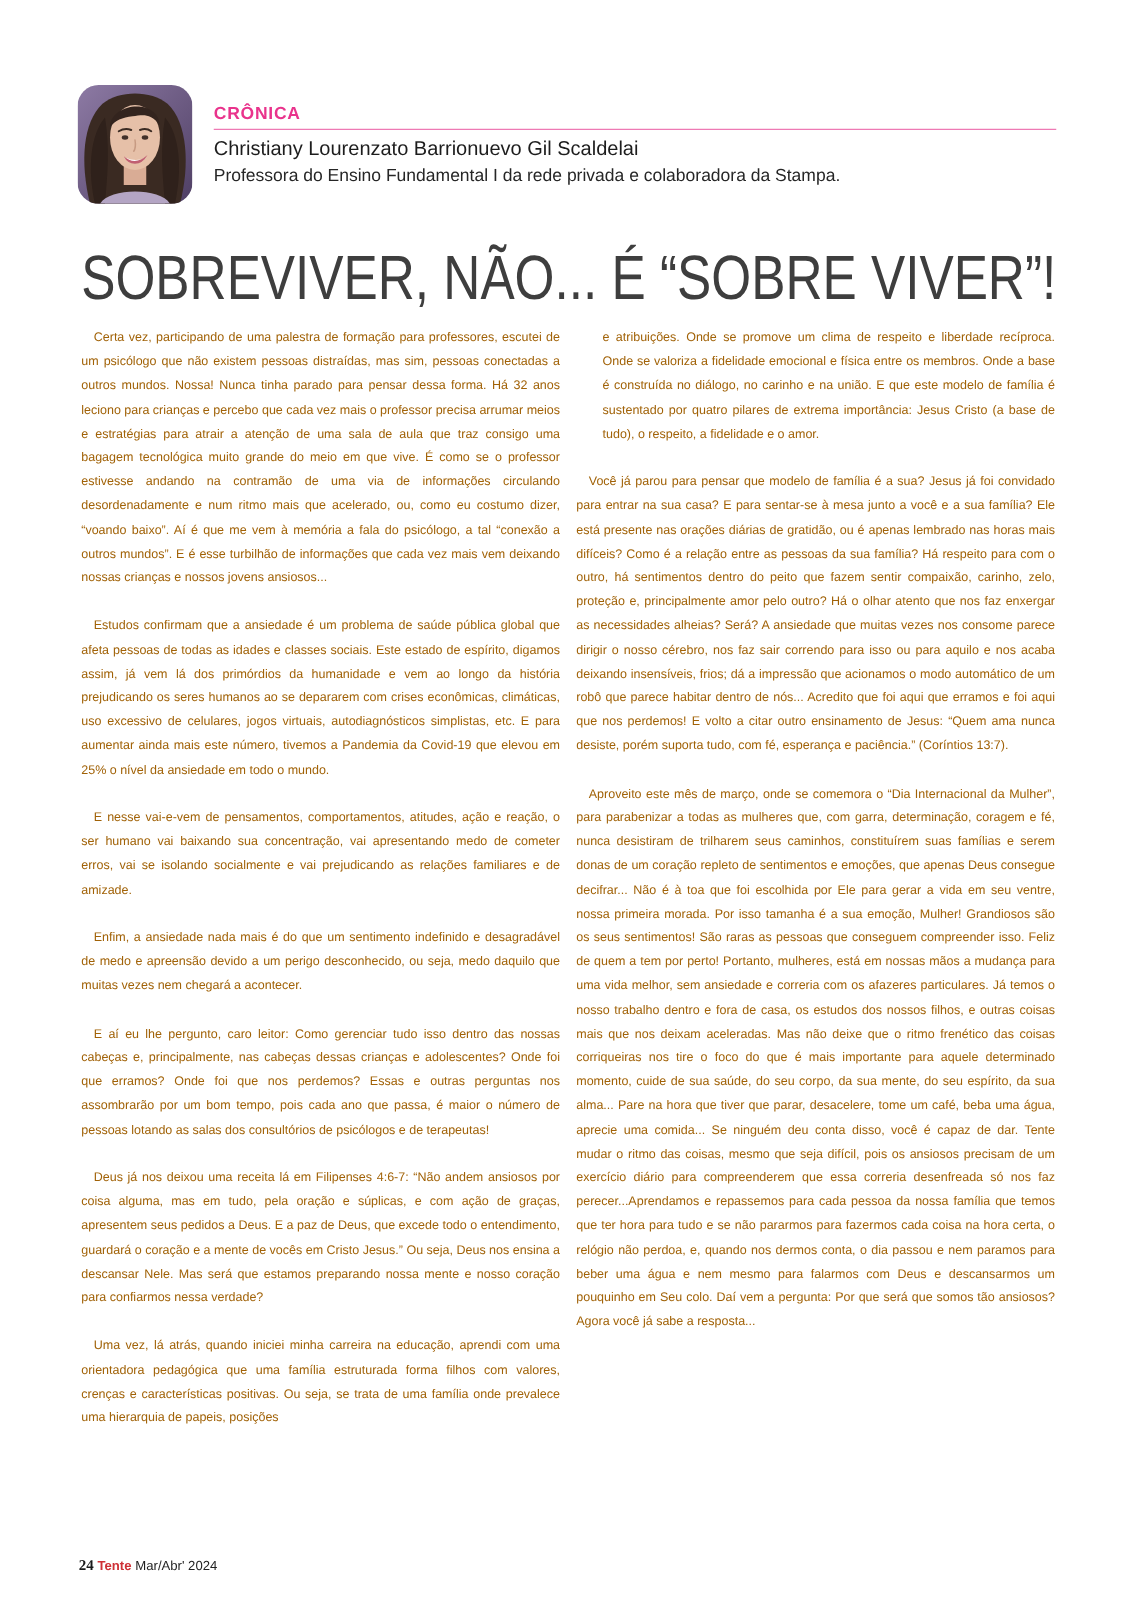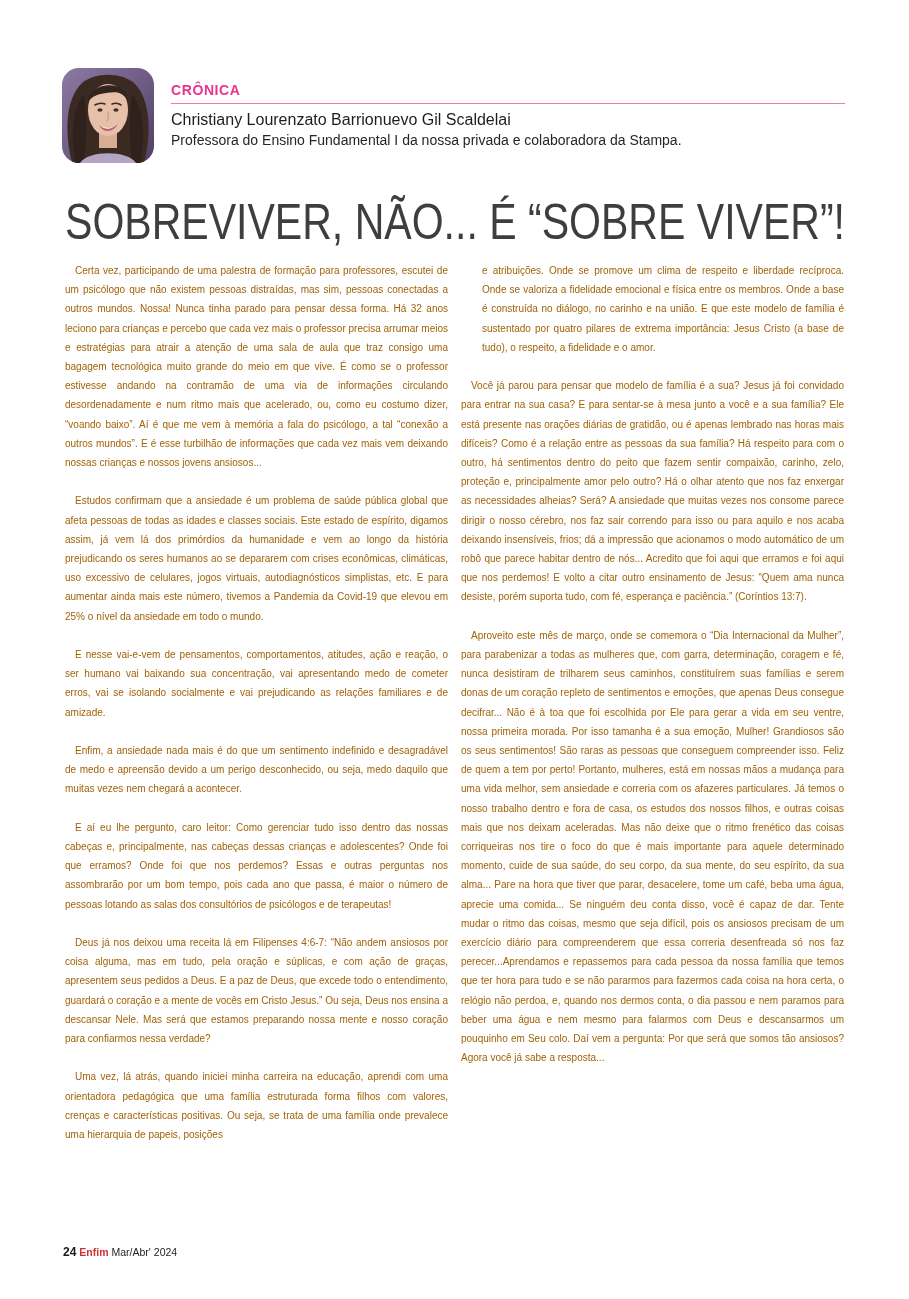--- a/index.html
+++ b/index.html
@@ -41,21 +41,21 @@
     margin:0 0 19.2px 0;
     font-size:10px; line-height:19.2px;
     text-align:justify;
     text-indent:10px;
     color:#a16207;
   }
   .col p:last-child { margin-bottom:16px; }
   .col.right p:first-child { text-indent:0;margin-left:21px; }
   
   .footer { position:absolute; left:63px; top:1245px; font-size:10.5px; color:#1a1a1a; }
-  .footer .page-num { font-weight:bold; font-size:12px; margin-right:3px; }
+  .footer .page-num { font-weight:bold; font-size:12px; margin-right:3px;font-family:Liberation Serif, serif; }
   .footer .brand { color:#ce3136; font-weight:bold; margin-right:3px; }
   .footer .issue { color:#1f1f1f; }
 </style>
 </head>
 <body>
 
 <div class="page">
 
   <header class="header">
     <div class="photo">
@@ -89,21 +89,21 @@
         <path d="M46,44 q1,6 -1,9" stroke="#c79a82" stroke-width="1.2" fill="none" stroke-linecap="round"></path>
 
         <path d="M38,58 q8,7 17,0 q-8,4 -17,0 Z" fill="#ffffff"></path>
         <path d="M37,57 q9,8 19,-1 q-4,7 -10,7 q-6,0 -9,-6 Z" fill="#c05f72"></path>
       </svg>
     </div>
     <div class="header-text">
       <div class="section-label">CRÔNICA</div>
       <div class="pink-rule"></div>
       <div class="author-name">Christiany Lourenzato Barrionuevo Gil Scaldelai</div>
-      <div class="author-role">Professora do Ensino Fundamental I da nossa privada e colaboradora da Stampa.</div>
+      <div class="author-role">Professora do Ensino Fundamental I da rede privada e colaboradora da Stampa.</div>
     </div>
   </header>
 
   <h1 class="title">
     <svg width="780" height="60" viewBox="0 0 780 60">
       <text x="0" y="45" font-size="50" textLength="780" lengthAdjust="spacingAndGlyphs">SOBREVIVER, NÃO... É “SOBRE VIVER”!</text>
     </svg>
   </h1>
 
   <main class="columns">
@@ -117,16 +117,16 @@
         <p>Uma vez, lá atrás, quando iniciei minha carreira na educação, aprendi com uma orientadora pedagógica que uma família estruturada forma filhos com valores, crenças e características positivas. Ou seja, se trata de uma família onde prevalece uma hierarquia de papeis, posições</p>
       </div>
     <div class="col right">
         <p>e atribuições. Onde se promove um clima de respeito e liberdade recíproca. Onde se valoriza a fidelidade emocional e física entre os membros. Onde a base é construída no diálogo, no carinho e na união. E que este modelo de família é sustentado por quatro pilares de extrema importância: Jesus Cristo (a base de tudo), o respeito, a fidelidade e o amor.</p>
         <p>Você já parou para pensar que modelo de família é a sua? Jesus já foi convidado para entrar na sua casa? E para sentar-se à mesa junto a você e a sua família? Ele está presente nas orações diárias de gratidão, ou é apenas lembrado nas horas mais difíceis? Como é a relação entre as pessoas da sua família? Há respeito para com o outro, há sentimentos dentro do peito que fazem sentir compaixão, carinho, zelo, proteção e, principalmente amor pelo outro? Há o olhar atento que nos faz enxergar as necessidades alheias? Será? A ansiedade que muitas vezes nos consome parece dirigir o nosso cérebro, nos faz sair correndo para isso ou para aquilo e nos acaba deixando insensíveis, frios; dá a impressão que acionamos o modo automático de um robô que parece habitar dentro de nós... Acredito que foi aqui que erramos e foi aqui que nos perdemos! E volto a citar outro ensinamento de Jesus: “Quem ama nunca desiste, porém suporta tudo, com fé, esperança e paciência.” (Coríntios 13:7).</p>
         <p>Aproveito este mês de março, onde se comemora o “Dia Internacional da Mulher”, para parabenizar a todas as mulheres que, com garra, determinação, coragem e fé, nunca desistiram de trilharem seus caminhos, constituírem suas famílias e serem donas de um coração repleto de sentimentos e emoções, que apenas Deus consegue decifrar... Não é à toa que foi escolhida por Ele para gerar a vida em seu ventre, nossa primeira morada. Por isso tamanha é a sua emoção, Mulher! Grandiosos são os seus sentimentos! São raras as pessoas que conseguem compreender isso. Feliz de quem a tem por perto! Portanto, mulheres, está em nossas mãos a mudança para uma vida melhor, sem ansiedade e correria com os afazeres particulares. Já temos o nosso trabalho dentro e fora de casa, os estudos dos nossos filhos, e outras coisas mais que nos deixam aceleradas. Mas não deixe que o ritmo frenético das coisas corriqueiras nos tire o foco do que é mais importante para aquele determinado momento, cuide de sua saúde, do seu corpo, da sua mente, do seu espírito, da sua alma... Pare na hora que tiver que parar, desacelere, tome um café, beba uma água, aprecie uma comida... Se ninguém deu conta disso, você é capaz de dar. Tente mudar o ritmo das coisas, mesmo que seja difícil, pois os ansiosos precisam de um exercício diário para compreenderem que essa correria desenfreada só nos faz perecer...Aprendamos e repassemos para cada pessoa da nossa família que temos que ter hora para tudo e se não pararmos para fazermos cada coisa na hora certa, o relógio não perdoa, e, quando nos dermos conta, o dia passou e nem paramos para beber uma água e nem mesmo para falarmos com Deus e descansarmos um pouquinho em Seu colo. Daí vem a pergunta: Por que será que somos tão ansiosos? Agora você já sabe a resposta...</p>
       </div>
   </main>
 
   <footer class="footer">
-    <span class="page-num">24</span><span class="brand">Enfim</span><span class="issue">Mar/Abr' 2024</span>
+    <span class="page-num">24</span><span class="brand">Tente</span><span class="issue">Mar/Abr' 2024</span>
   </footer>
 
 </div>
 
 </body></html>

